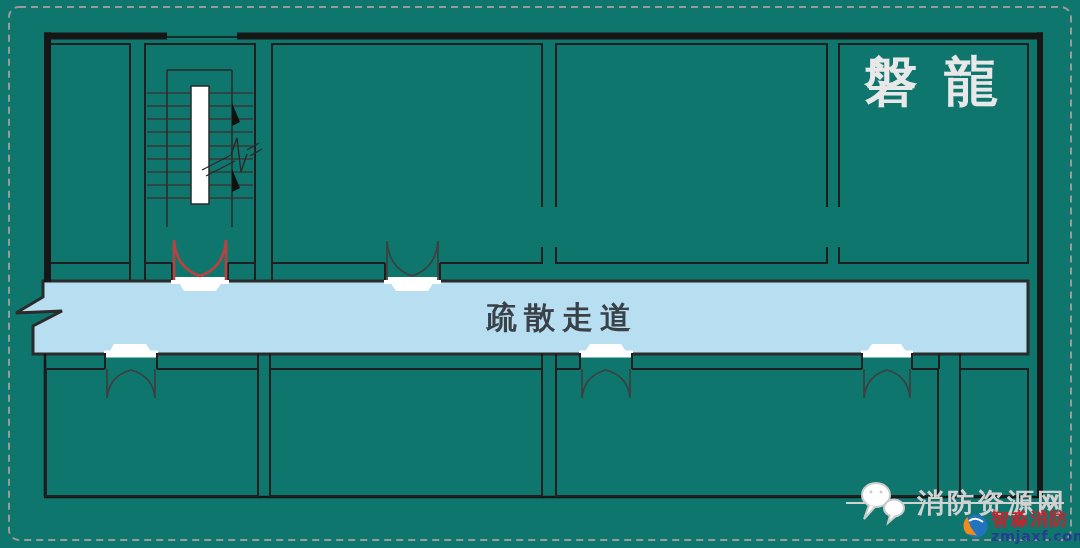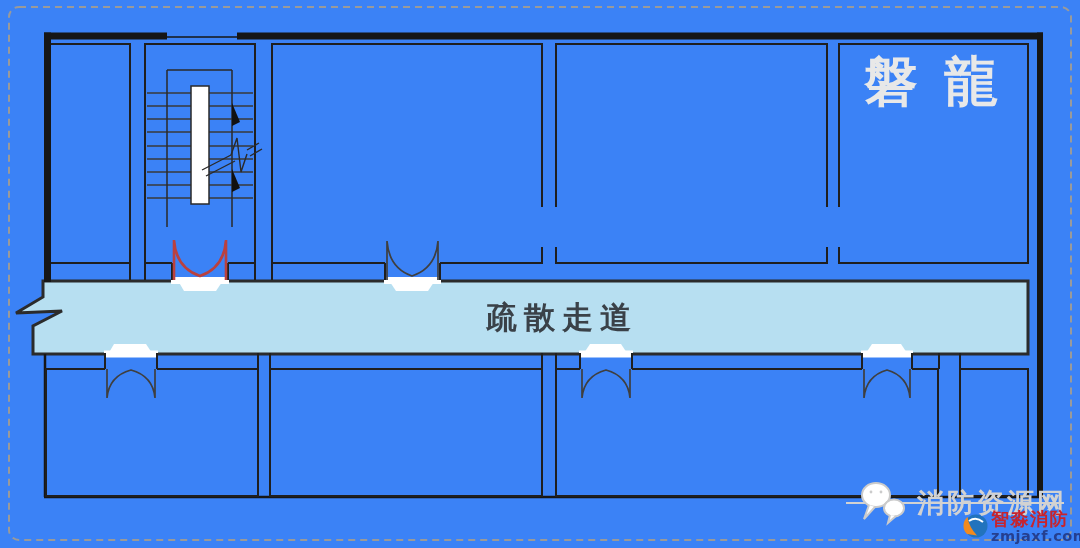--- a/index.html
+++ b/index.html
@@ -8,21 +8,21 @@
     background: #ffffff;
     width: 1080px;
     height: 548px;
     overflow: hidden;
     font-family: "DejaVu Sans", "Liberation Sans", sans-serif;
   }
   .canvas-wrap {
     position: relative;
     width: 1080px;
     height: 548px;
-    background: #3b82f6;
+    background: #0f766e;
   }
   svg { display: block; }
   text { font-family: "DejaVu Sans", "Liberation Sans", sans-serif; }
   .corridor-label {
     font-size: 31px;
     font-weight: 600;
     letter-spacing: 7px;
     fill: #3a4148;
   }
   .wm-panlong {

